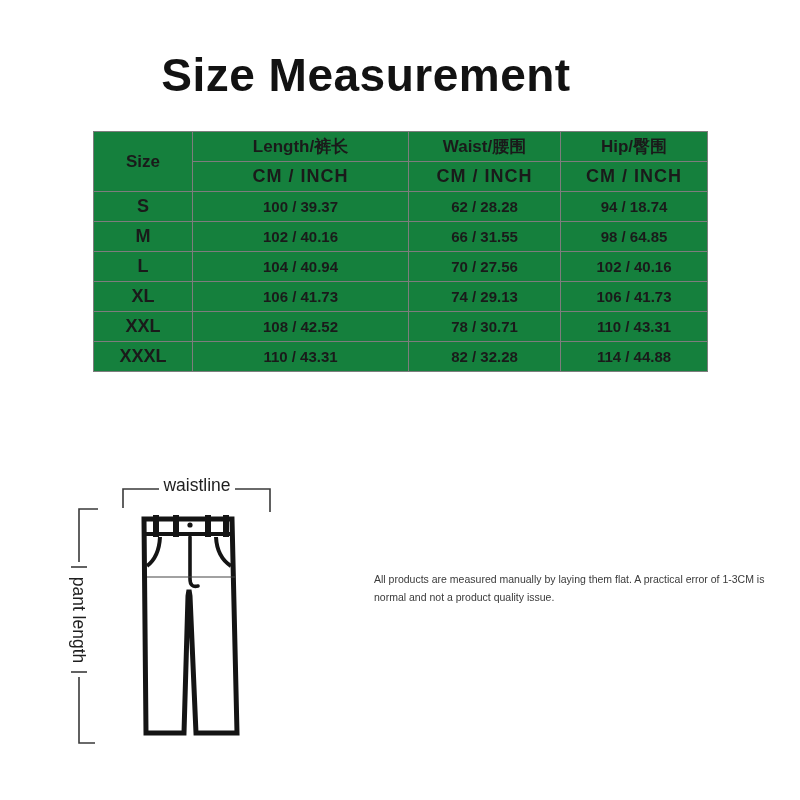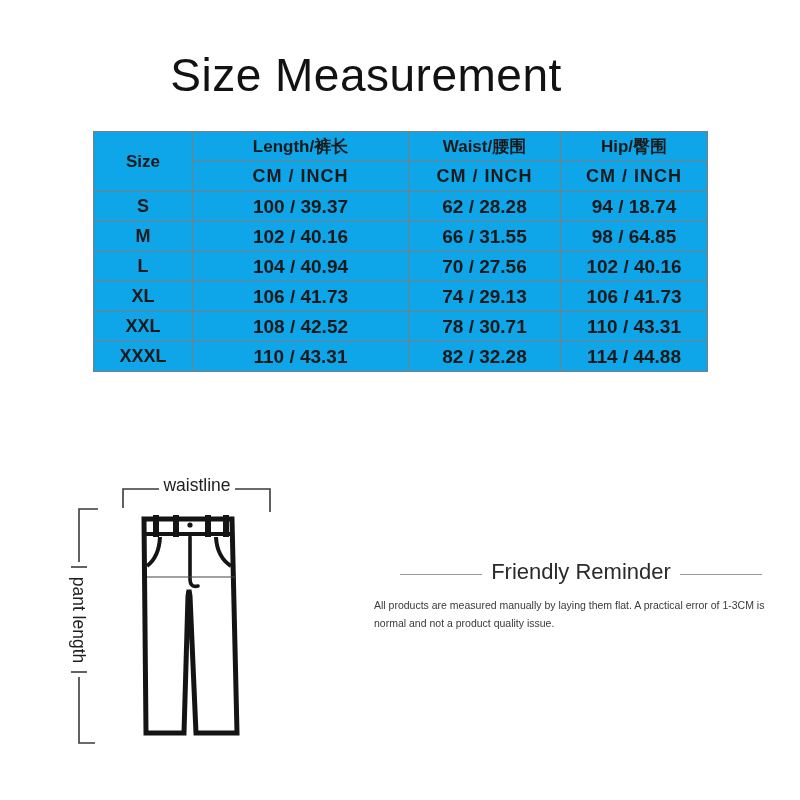--- a/index.html
+++ b/index.html
@@ -3,36 +3,36 @@
 <meta charset="utf-8">
 <style>
   html,body{margin:0;padding:0;background:#ffffff;}
   #canvas{
     position:relative;width:800px;height:800px;background:#ffffff;overflow:hidden;
     font-family:"Liberation Sans",sans-serif;color:#1a1a1a;
   }
   
   .page-title{
     position:absolute;top:48px;left:0;width:732px;text-align:center;
-    font-size:46px;font-weight:400;color:#121212;letter-spacing:0.5px;
+    font-size:46px;font-weight:700;color:#121212;letter-spacing:0.5px;
   }
   
   .table-wrap{position:absolute;left:93px;top:131px;}
   table.size-table{
     border-collapse:collapse;table-layout:fixed;width:614px;
-    background:#0ea5e9;
+    background:#15803d;
   }
   table.size-table th,table.size-table td{
     border:1px solid #7d7d7d;text-align:center;vertical-align:middle;
     padding:0;color:#1a1a1a;font-weight:700;overflow:hidden;white-space:nowrap;
   }
   tr.hrow1 th{height:29px;font-size:17px;}
   tr.hrow2 th{height:29px;font-size:18px;letter-spacing:1px;}
   th.size-head{font-size:16px;}
-  tr.drow td{height:29px;font-size:19px;}
+  tr.drow td{height:29px;font-size:15px;}
   tr.drow td.size-cell{font-size:18px;}
   
   .diagram-svg{position:absolute;left:55px;top:460px;}
   
   .reminder{position:absolute;left:374px;top:559px;width:414px;}
   .reminder-titlerow{display:flex;align-items:center;justify-content:center;gap:9px;}
   .reminder-line{height:1px;width:82px;background:#9a9a9a;margin-top:5px;flex:0 0 auto;}
   .reminder-title{font-size:22px;font-weight:400;color:#2a2a2a;white-space:nowrap;}
   .reminder-body{margin-top:11px;}
   .reminder-body p{
@@ -139,23 +139,18 @@
       <path d="M190,537 L190,579 Q190,588 198,586" stroke="#141414" stroke-width="3.6" fill="none" stroke-linecap="round"></path>
 
       <path d="M160,537 Q159,557 147,566" stroke="#141414" stroke-width="4" fill="none"></path>
       <path d="M216,537 Q217,557 231,566" stroke="#141414" stroke-width="4" fill="none"></path>
 
       <path d="M147,577 L235,577" stroke="#444444" stroke-width="1.2" fill="none"></path>
     </g>
   </svg>
 
   <div class="reminder">
-    <div class="reminder-titlerow">
-      <div class="reminder-line"></div>
-      <div class="reminder-title">Friendly Reminder</div>
-      <div class="reminder-line"></div>
-    </div>
     <div class="reminder-body">
       <p>All products are measured manually by laying them flat. A practical error of 1-3CM is normal and not a product quality issue.</p>
     </div>
   </div>
 
 </div>
 
 </body></html>

